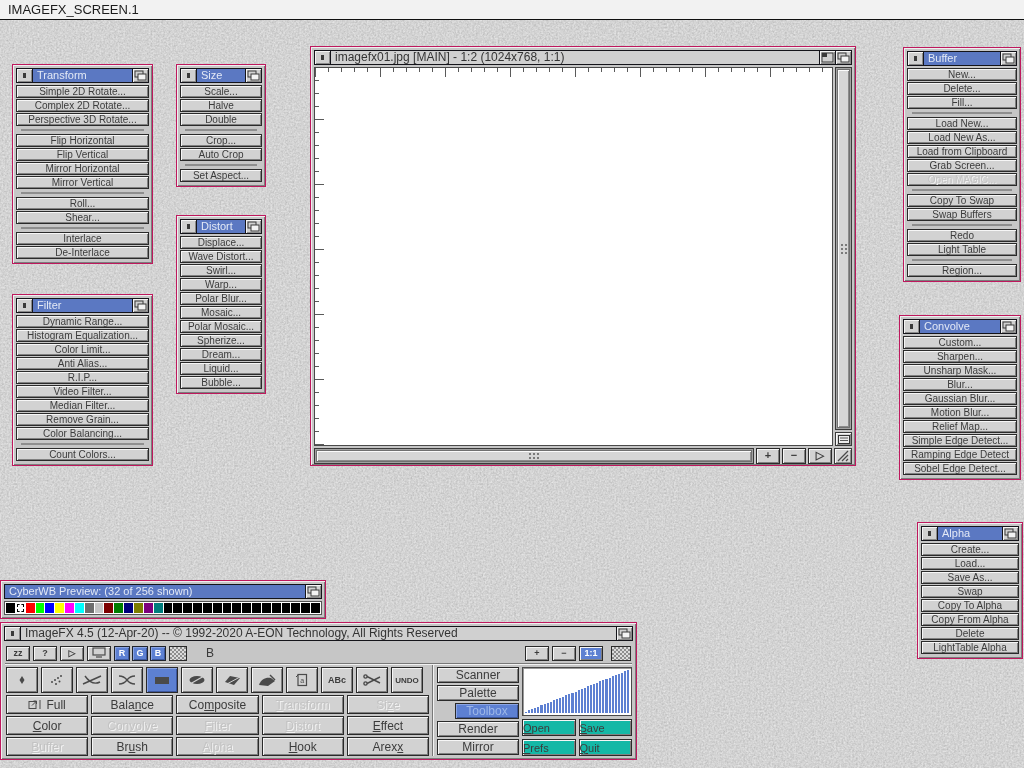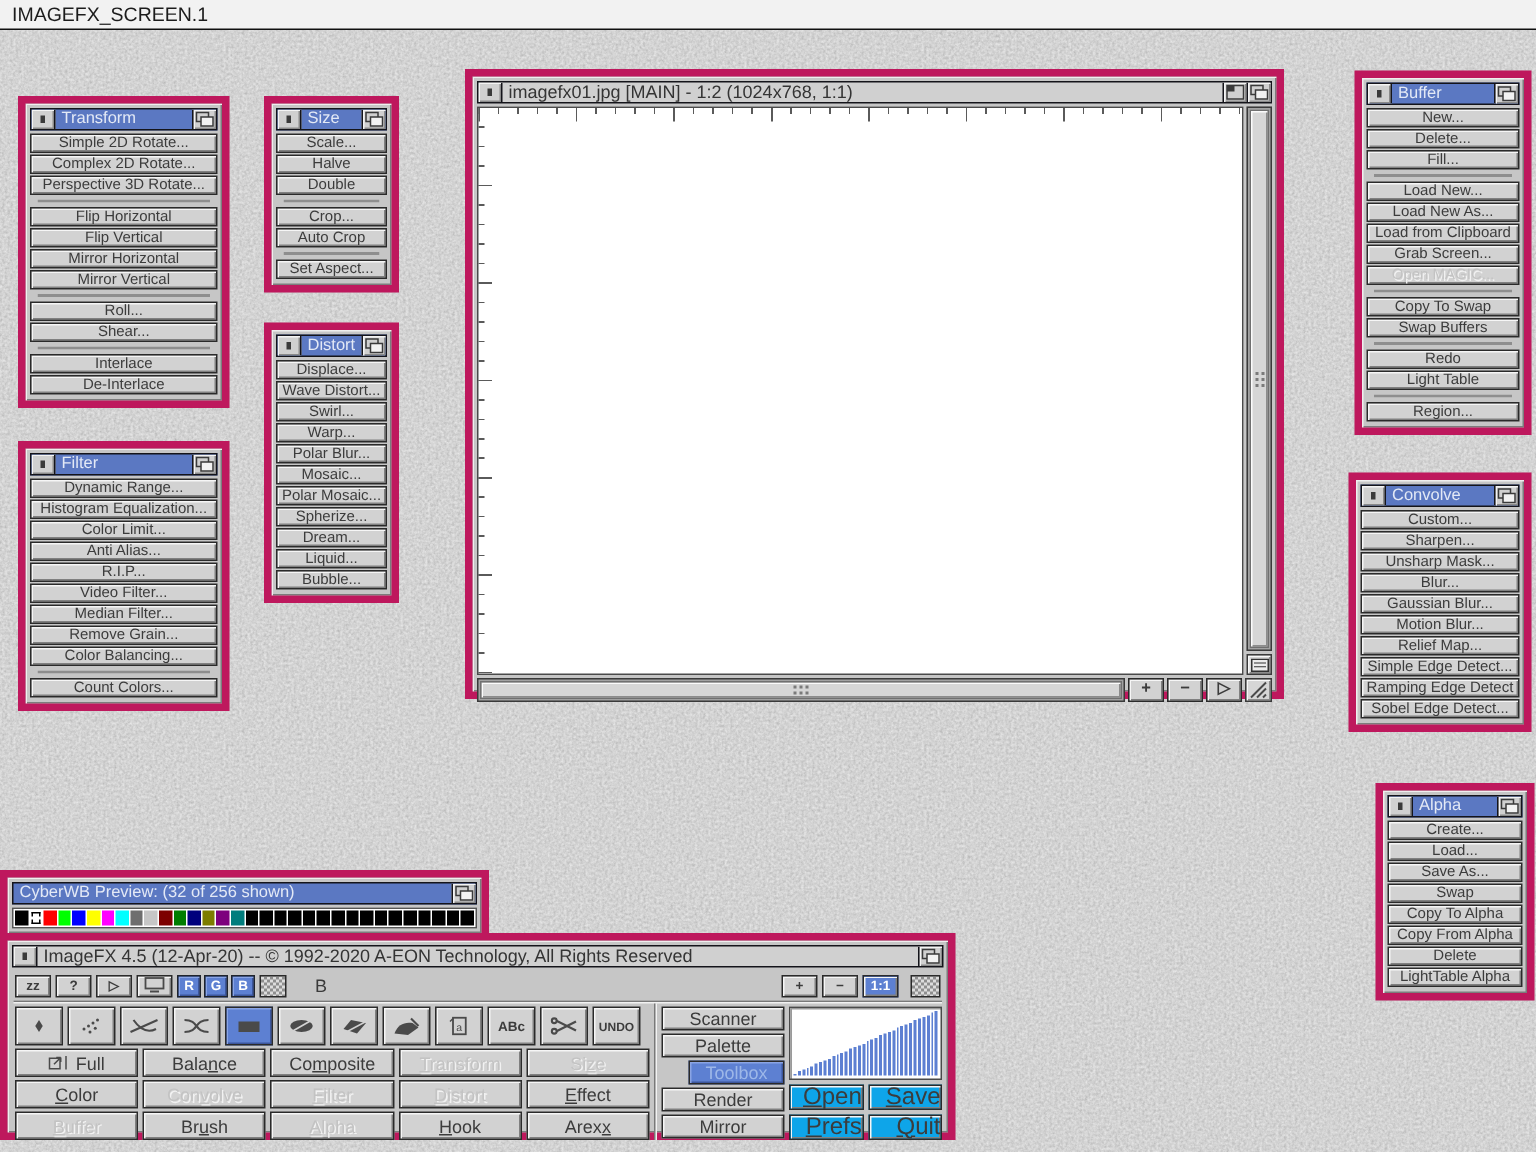--- a/index.html
+++ b/index.html
@@ -6,21 +6,21 @@
   html,body { width:1024px; height:768px; }
   body { position:relative; overflow:hidden; background:#9a9a9a;
          font-family:"Liberation Sans", sans-serif; color:#3a3a3a; }
 
   #desktop-noise { position:absolute; left:0; top:20px; width:1024px; height:748px; z-index:0; }
 
   .screenbar { position:absolute; left:0; top:0; width:1024px; height:20px; z-index:5;
     background:#f2f2f2; border-bottom:1px solid #101010; font-size:13px; line-height:19px;
     padding-left:8px; color:#1c1c1c; }
 
-  .win { position:absolute; z-index:2; background:#c6c6c6; border:5px solid #be185d;
+  .win { position:absolute; z-index:2; background:#c6c6c6; border:1px solid #be185d;
     box-shadow: inset 1px 1px 0 #efefef, inset -1px -1px 0 #7c7c7c; padding:3px; }
 
   .titlebar { height:15px; border:1px solid #14141a; display:flex; align-items:stretch;
     background:#d0d0d0; margin-bottom:2px; overflow:hidden; }
   .titlebar.blue { background:#5b78c2; color:#e3e9f6; }
   .ttext { flex:1; padding-left:4px; font-size:11px; line-height:13px; white-space:nowrap;
     overflow:hidden; }
   .titlebar:not(.blue) .ttext { color:#343434; font-size:12px; line-height:13px; }
   .gadget { width:16px; display:flex; align-items:center; justify-content:center;
     background:#d0d0d0; border-right:1px solid #14141a;
@@ -118,23 +118,23 @@
     box-shadow: inset 1px 1px 0 #f6f6f6, inset -1px -1px 0 #808080;
     display:flex; align-items:center; justify-content:center; font-size:12px; color:#3c3c3c; }
   .side-btn.sel { background:#5d80d2; color:#9db7e8;
     box-shadow: inset 1px 1px 0 #8aa4e4, inset -1px -1px 0 #3c569c; margin-left: 18px; }
   #rr-col { flex:1; display:flex; flex-direction:column; }
   #graph { flex:1; background:#ffffff; border:1px solid #4a4a4a;
     box-shadow: inset 1px 1px 0 #9a9a9a; display:flex; align-items:flex-end; gap:1px;
     padding:2px; }
   .gbar { flex:1; }
   .arow { display:flex; gap:3px; margin-top:3px; }
-  .abtn { flex:1; height:17px; background:#0ea5e9; border:1px solid #2a2a2a;
+  .abtn { flex:1; height:17px; background:#14b8a6; border:1px solid #2a2a2a;
     box-shadow: inset 1px 1px 0 #f6f6f6, inset -1px -1px 0 #808080;
-    display:flex; align-items:center; justify-content:flex-end; font-size:16px; color:#3c3c3c; }
+    display:flex; align-items:center; justify-content:flex-start; font-size:11px; color:#3c3c3c; }
   .ul { text-decoration:underline; text-underline-offset:1px; }
   .menu-ic { display:flex; align-items:center; }
 </style>
 </head>
 <body>
 
 <svg id="desktop-noise" xmlns="http://www.w3.org/2000/svg" width="1024" height="748">
   <filter id="stone">
     <feTurbulence type="fractalNoise" baseFrequency="0.55" numOctaves="3" seed="7"></feTurbulence>
     <feColorMatrix type="saturate" values="0"></feColorMatrix>

